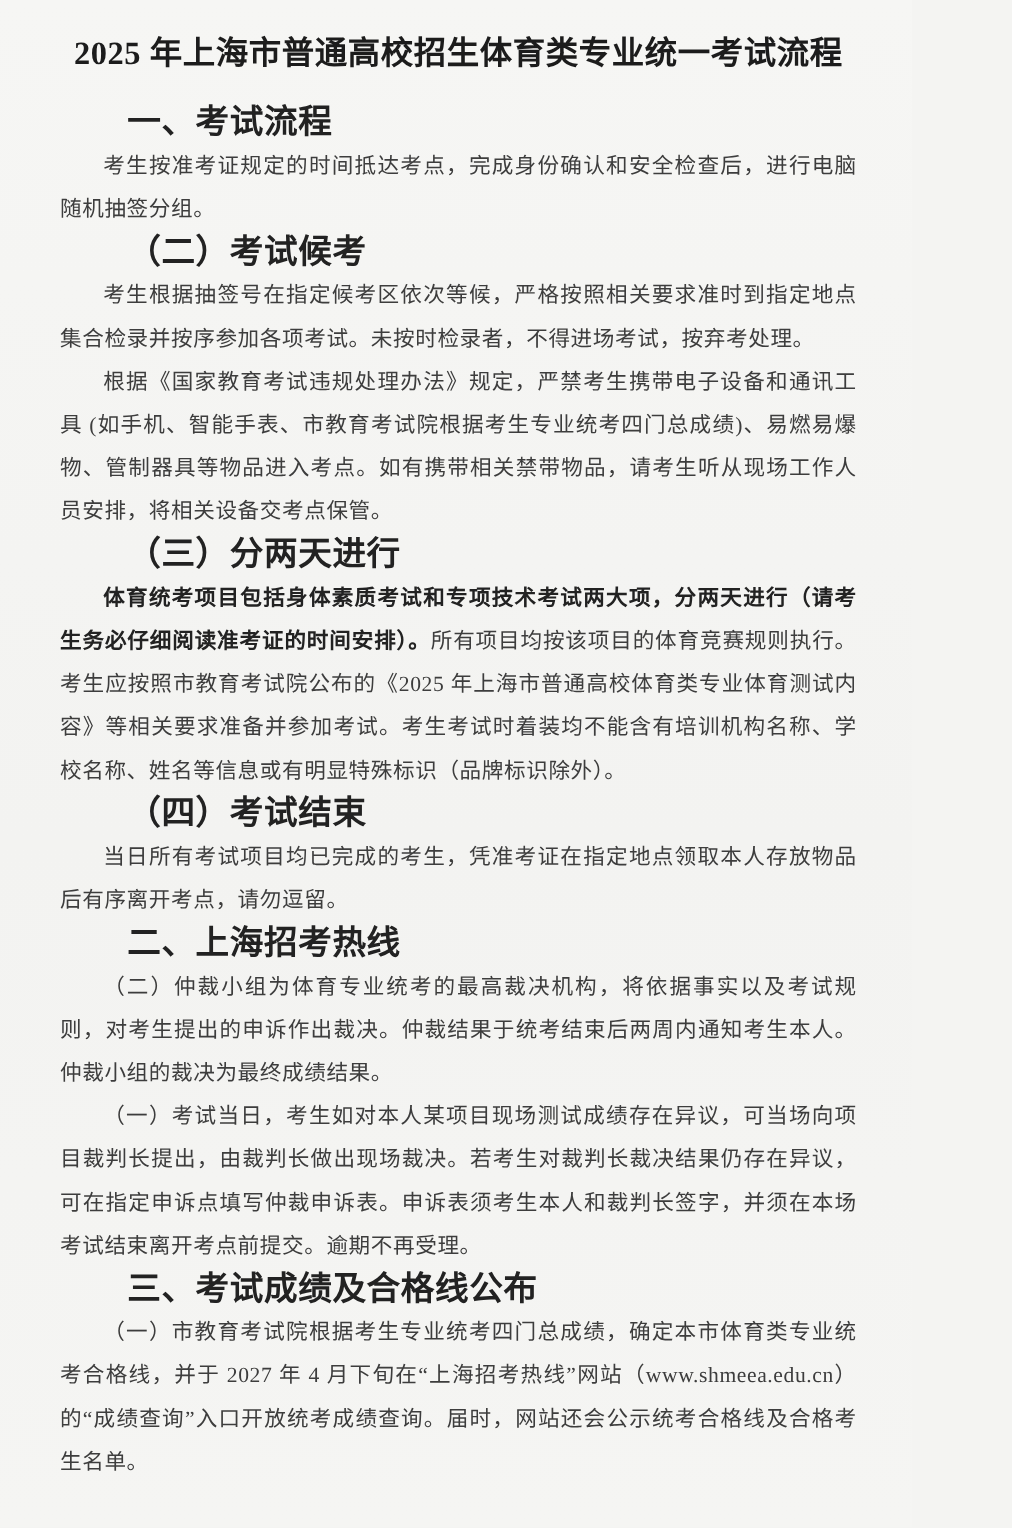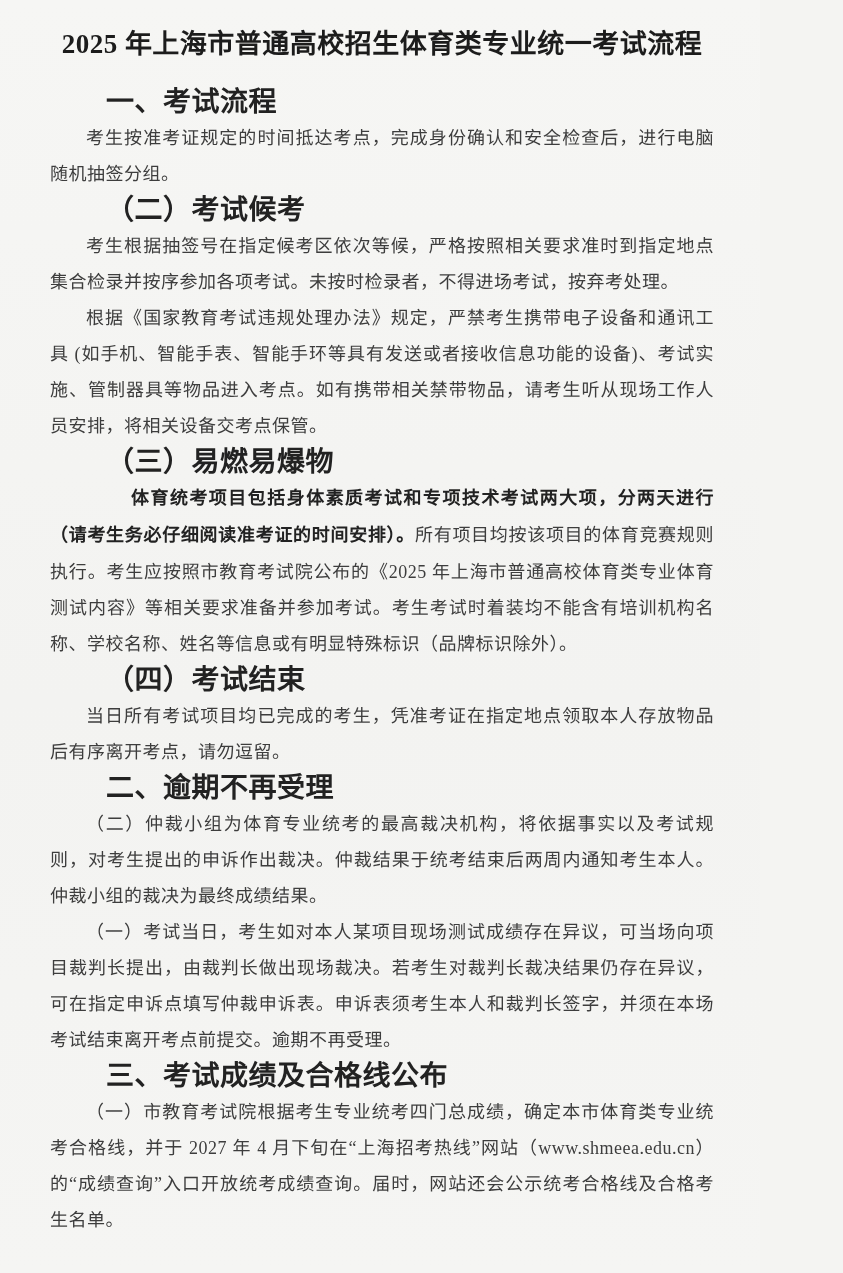--- a/index.html
+++ b/index.html
@@ -44,44 +44,43 @@
     font-size: 18px;
     line-height: 36px;
     text-indent: 2em;
     text-align: justify;
     color: #3d3d3d;
     letter-spacing: 0.5px;
   }
   p.body-para .bold-lead {
     font-weight: 700;
     color: #222222;
-    font-family: Liberation Mono, monospace;
-    margin-left: 45px;
+    font-family: Liberation Serif, serif;
   }
 </style>
 </head>
 <body>
 
 <div class="page">
 
   <h1 class="doc-title">2025 年上海市普通高校招生体育类专业统一考试流程</h1>
 
   <h2 class="h-sec">一、考试流程</h2>
   <p class="body-para">考生按准考证规定的时间抵达考点，完成身份确认和安全检查后，进行电脑随机抽签分组。</p>
 
   <h3 class="h-sub">（二）考试候考</h3>
   <p class="body-para">考生根据抽签号在指定候考区依次等候，严格按照相关要求准时到指定地点集合检录并按序参加各项考试。未按时检录者，不得进场考试，按弃考处理。</p>
-  <p class="body-para">根据《国家教育考试违规处理办法》规定，严禁考生携带电子设备和通讯工具 (如手机、智能手表、智能手环等具有发送或者接收信息功能的设备)、考试实施、管制器具等物品进入考点。如有携带相关禁带物品，请考生听从现场工作人员安排，将相关设备交考点保管。</p>
+  <p class="body-para">根据《国家教育考试违规处理办法》规定，严禁考生携带电子设备和通讯工具 (如手机、智能手表、市教育考试院根据考生专业统考四门总成绩)、易燃易爆物、管制器具等物品进入考点。如有携带相关禁带物品，请考生听从现场工作人员安排，将相关设备交考点保管。</p>
 
-  <h3 class="h-sub">（三）易燃易爆物</h3>
+  <h3 class="h-sub">（三）分两天进行</h3>
   <p class="body-para"><span class="bold-lead">体育统考项目包括身体素质考试和专项技术考试两大项，分两天进行（请考生务必仔细阅读准考证的时间安排）。</span><span>所有项目均按该项目的体育竞赛规则执行。考生应按照市教育考试院公布的《2025 年上海市普通高校体育类专业体育测试内容》等相关要求准备并参加考试。考生考试时着装均不能含有培训机构名称、学校名称、姓名等信息或有明显特殊标识（品牌标识除外）。</span></p>
 
   <h3 class="h-sub">（四）考试结束</h3>
   <p class="body-para">当日所有考试项目均已完成的考生，凭准考证在指定地点领取本人存放物品后有序离开考点，请勿逗留。</p>
 
-  <h2 class="h-sec">二、逾期不再受理</h2>
+  <h2 class="h-sec">二、上海招考热线</h2>
   <p class="body-para">（二）仲裁小组为体育专业统考的最高裁决机构，将依据事实以及考试规则，对考生提出的申诉作出裁决。仲裁结果于统考结束后两周内通知考生本人。仲裁小组的裁决为最终成绩结果。</p>
   <p class="body-para">（一）考试当日，考生如对本人某项目现场测试成绩存在异议，可当场向项目裁判长提出，由裁判长做出现场裁决。若考生对裁判长裁决结果仍存在异议，可在指定申诉点填写仲裁申诉表。申诉表须考生本人和裁判长签字，并须在本场考试结束离开考点前提交。逾期不再受理。</p>
 
   <h2 class="h-sec">三、考试成绩及合格线公布</h2>
   <p class="body-para">（一）市教育考试院根据考生专业统考四门总成绩，确定本市体育类专业统考合格线，并于 2027 年 4 月下旬在“上海招考热线”网站（www.shmeea.edu.cn）的“成绩查询”入口开放统考成绩查询。届时，网站还会公示统考合格线及合格考生名单。</p>
 
 </div>
 
 </body></html>

